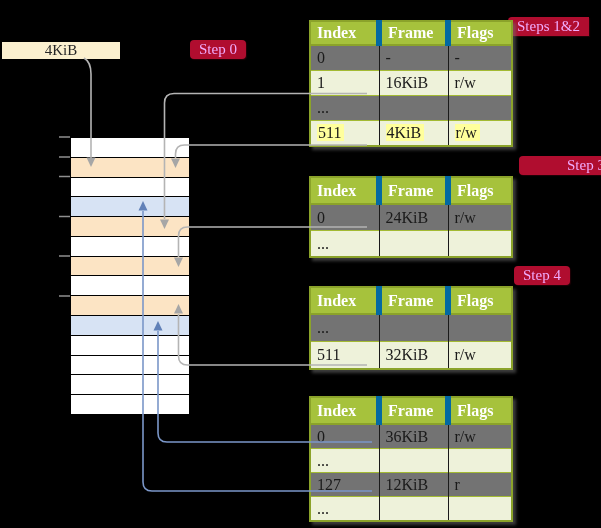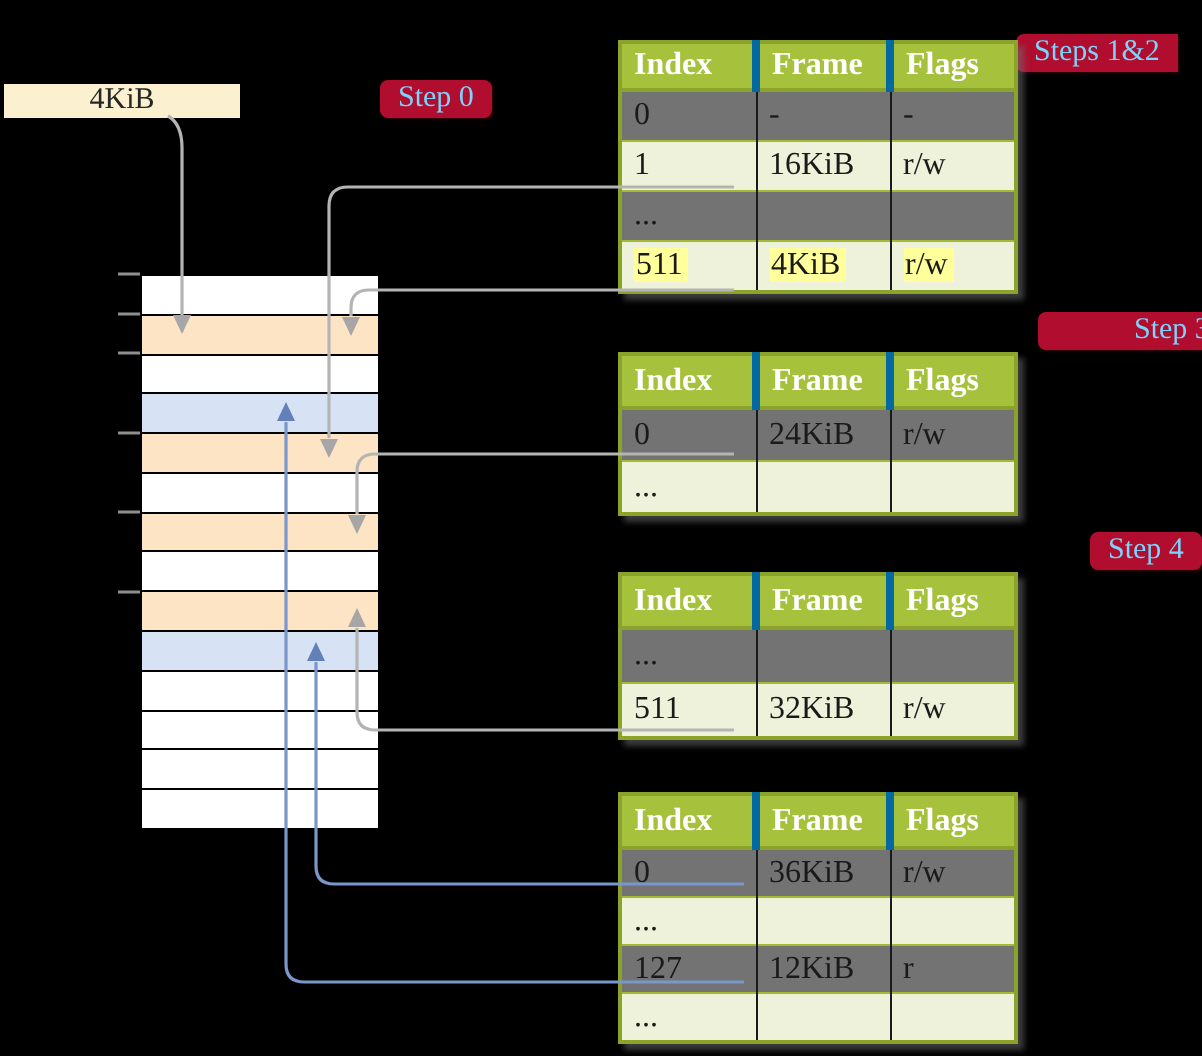--- a/index.html
+++ b/index.html
@@ -9,27 +9,27 @@
   }
   
   .frame-label{
     position:absolute;left:2px;top:42px;width:118px;height:17px;
     background:var(--cream,#fbf0cf);color:#262626;font-size:15px;line-height:17px;
     text-align:center;
   }
   
   .badge{
     position:absolute;height:19px;line-height:19px;padding:0 9px;
-    background:var(--badge,#b00d2f);color:#7dd3fc;font-size:15px;text-align:center;
+    background:var(--badge,#b00d2f);color:#f0abfc;font-size:15px;text-align:center;
     border-radius:4px;box-shadow:1px 1px 1px rgba(40,0,8,.9);white-space:nowrap;
   }
   #badge-step0{left:190px;top:40px;}
   #badge-steps12{left:508px;top:17px;border-top-right-radius:0;border-bottom-right-radius:0;}
   #badge-step3{left:519px;top:156px;padding-left:48px;}
-  #badge-step4{left:514px;top:266px;margin-left:31px;}
+  #badge-step4{left:514px;top:266px;}
   
   #memory{
     position:absolute;left:70px;top:137px;width:120px;height:278px;
     display:flex;flex-direction:column;border:1.5px solid #000;background:#fff;
     box-sizing:border-box;
   }
   .mrow{flex:1 1 0;border-top:1px solid #000;}
   .mrow:first-child{border-top:none;}
   .mrow.white{background:#ffffff;}
   .mrow.peach{background:var(--peach,#fce4c4);}
@@ -38,21 +38,21 @@
   table.pt{
     position:absolute;border-collapse:collapse;table-layout:fixed;width:170px;
     background:#737373;border:2.5px solid var(--border-green,#8ba32a);
     box-shadow:3px 3px 3px rgba(110,110,110,.55);
     font-family:"Liberation Serif","DejaVu Serif",serif;font-size:16px;color:#1a1a1a;
   }
   table.pt th{
     background:var(--header-green,#a6c23c);color:#fff;font-weight:bold;font-size:16px;
     text-align:left;padding:0 0 0 6px;border-bottom:2px solid var(--border-green,#8ba32a);
   }
-  table.pt th + th{border-left:4px solid #0369a1;}
+  table.pt th + th{border-left:6px solid #0369a1;}
   table.pt td{
     padding:0 0 0 6px;border-top:1.5px solid #a3ba33;vertical-align:middle;
   }
   table.pt td + td{border-left:1px solid #1a1a1a;}
   table.pt tr.shaded td{background:var(--row-shaded,#eef2da);}
   table.pt .c0{width:59px}.pt .c1{width:57px}.pt .c2{width:54px}
   span.hl{background:var(--highlight-yellow,#ffff9c);padding:0 3px 0 1px;}
   #t0{left:309px;top:20px;}  #t0 th{height:22px;} #t0 td{height:24px;}
   #t1{left:309px;top:176px;} #t1 th{height:25px;} #t1 td{height:25px;}
   #t2{left:309px;top:286px;} #t2 th{height:25px;} #t2 td{height:26px;}

